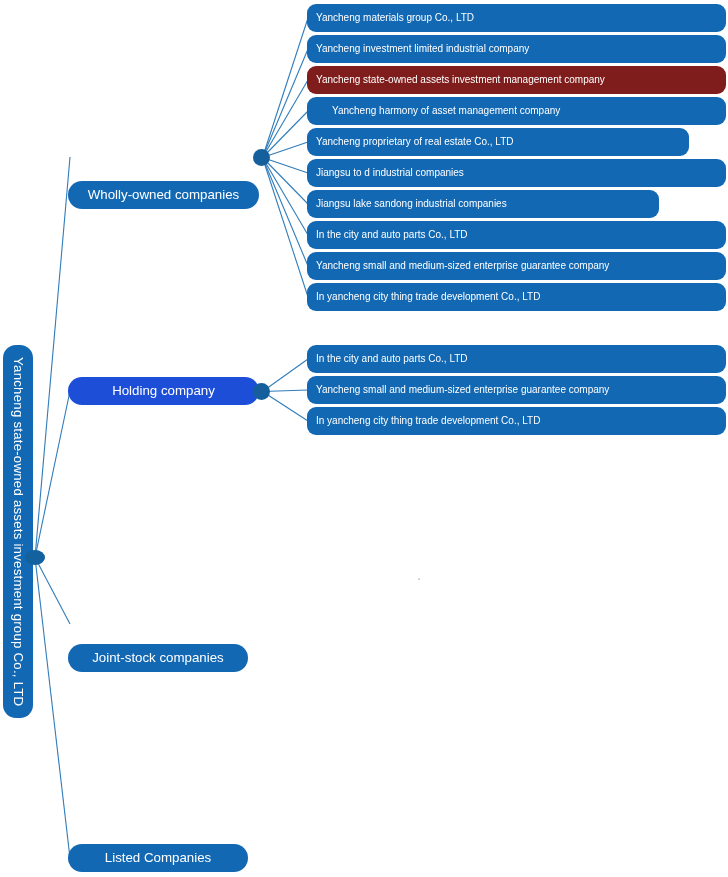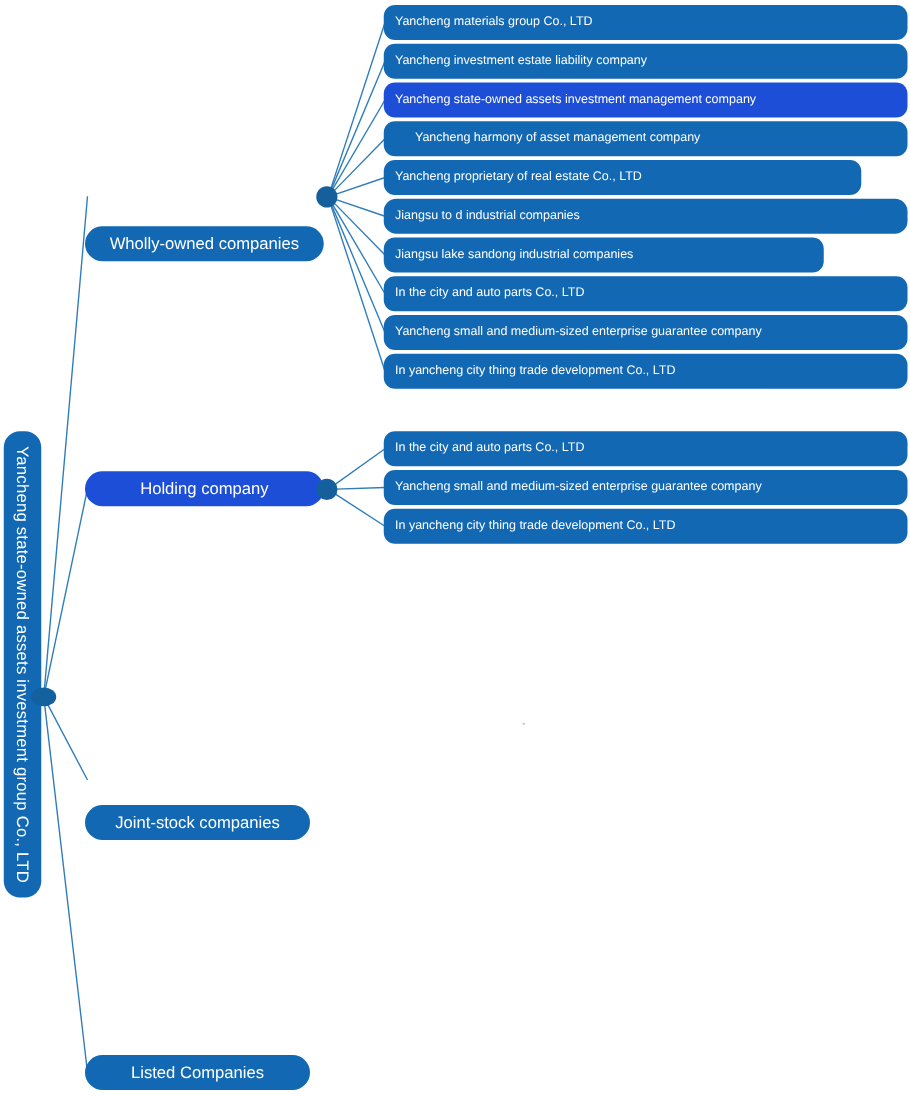--- a/index.html
+++ b/index.html
@@ -125,32 +125,32 @@
 
   <div id="nodes-container">
       <div class="node branch" style="left: 68px; top: 143px; width: 191px; background: rgb(18, 104, 179); color: rgb(255, 255, 255); margin-top: 38px;">
         <span>Wholly-owned companies</span>
       </div>
       <div class="hub branch-hub" style="left: 253px; top: 149px;"></div>
       <div class="node leaf" style="left: 307px; top: 4px; width: 419px; background: rgb(18, 104, 179); color: rgb(255, 255, 255);">
         <span>Yancheng materials group Co., LTD</span>
       </div>
       <div class="node leaf" style="left: 307px; top: 35px; width: 419px; background: rgb(18, 104, 179); color: rgb(255, 255, 255);">
-        <span>Yancheng investment estate liability company</span>
+        <span>Yancheng investment limited industrial company</span>
       </div>
-      <div class="node leaf" style="left: 307px; top: 66px; width: 419px; background: #1d4ed8; color: rgb(255, 255, 255); text-align: center;">
+      <div class="node leaf" style="left: 307px; top: 66px; width: 419px; background: #7f1d1d; color: rgb(255, 255, 255); text-align: center;">
         <span>Yancheng state-owned assets investment management company</span>
       </div>
       <div class="node leaf" style="left: 307px; top: 97px; width: 419px; background: rgb(18, 104, 179); color: rgb(255, 255, 255); padding-left: 25px;">
         <span>Yancheng harmony of asset management company</span>
       </div>
       <div class="node leaf" style="left: 307px; top: 128px; width: 382px; background: rgb(18, 104, 179); color: rgb(255, 255, 255);">
         <span>Yancheng proprietary of real estate Co., LTD</span>
       </div>
-      <div class="node leaf" style="left: 307px; top: 159px; width: 419px; background: rgb(18, 104, 179); color: rgb(255, 255, 255); border-radius: 10px;">
+      <div class="node leaf" style="left: 307px; top: 159px; width: 419px; background: rgb(18, 104, 179); color: rgb(255, 255, 255);">
         <span>Jiangsu to d industrial companies</span>
       </div>
       <div class="node leaf" style="left: 307px; top: 190px; width: 352px; background: rgb(18, 104, 179); color: rgb(255, 255, 255);">
         <span>Jiangsu lake sandong industrial companies</span>
       </div>
       <div class="node leaf" style="left: 307px; top: 221px; width: 419px; background: rgb(18, 104, 179); color: rgb(255, 255, 255);">
         <span>In the city and auto parts Co., LTD</span>
       </div>
       <div class="node leaf" style="left: 307px; top: 252px; width: 419px; background: rgb(18, 104, 179); color: rgb(255, 255, 255);">
         <span>Yancheng small and medium-sized enterprise guarantee company</span>

